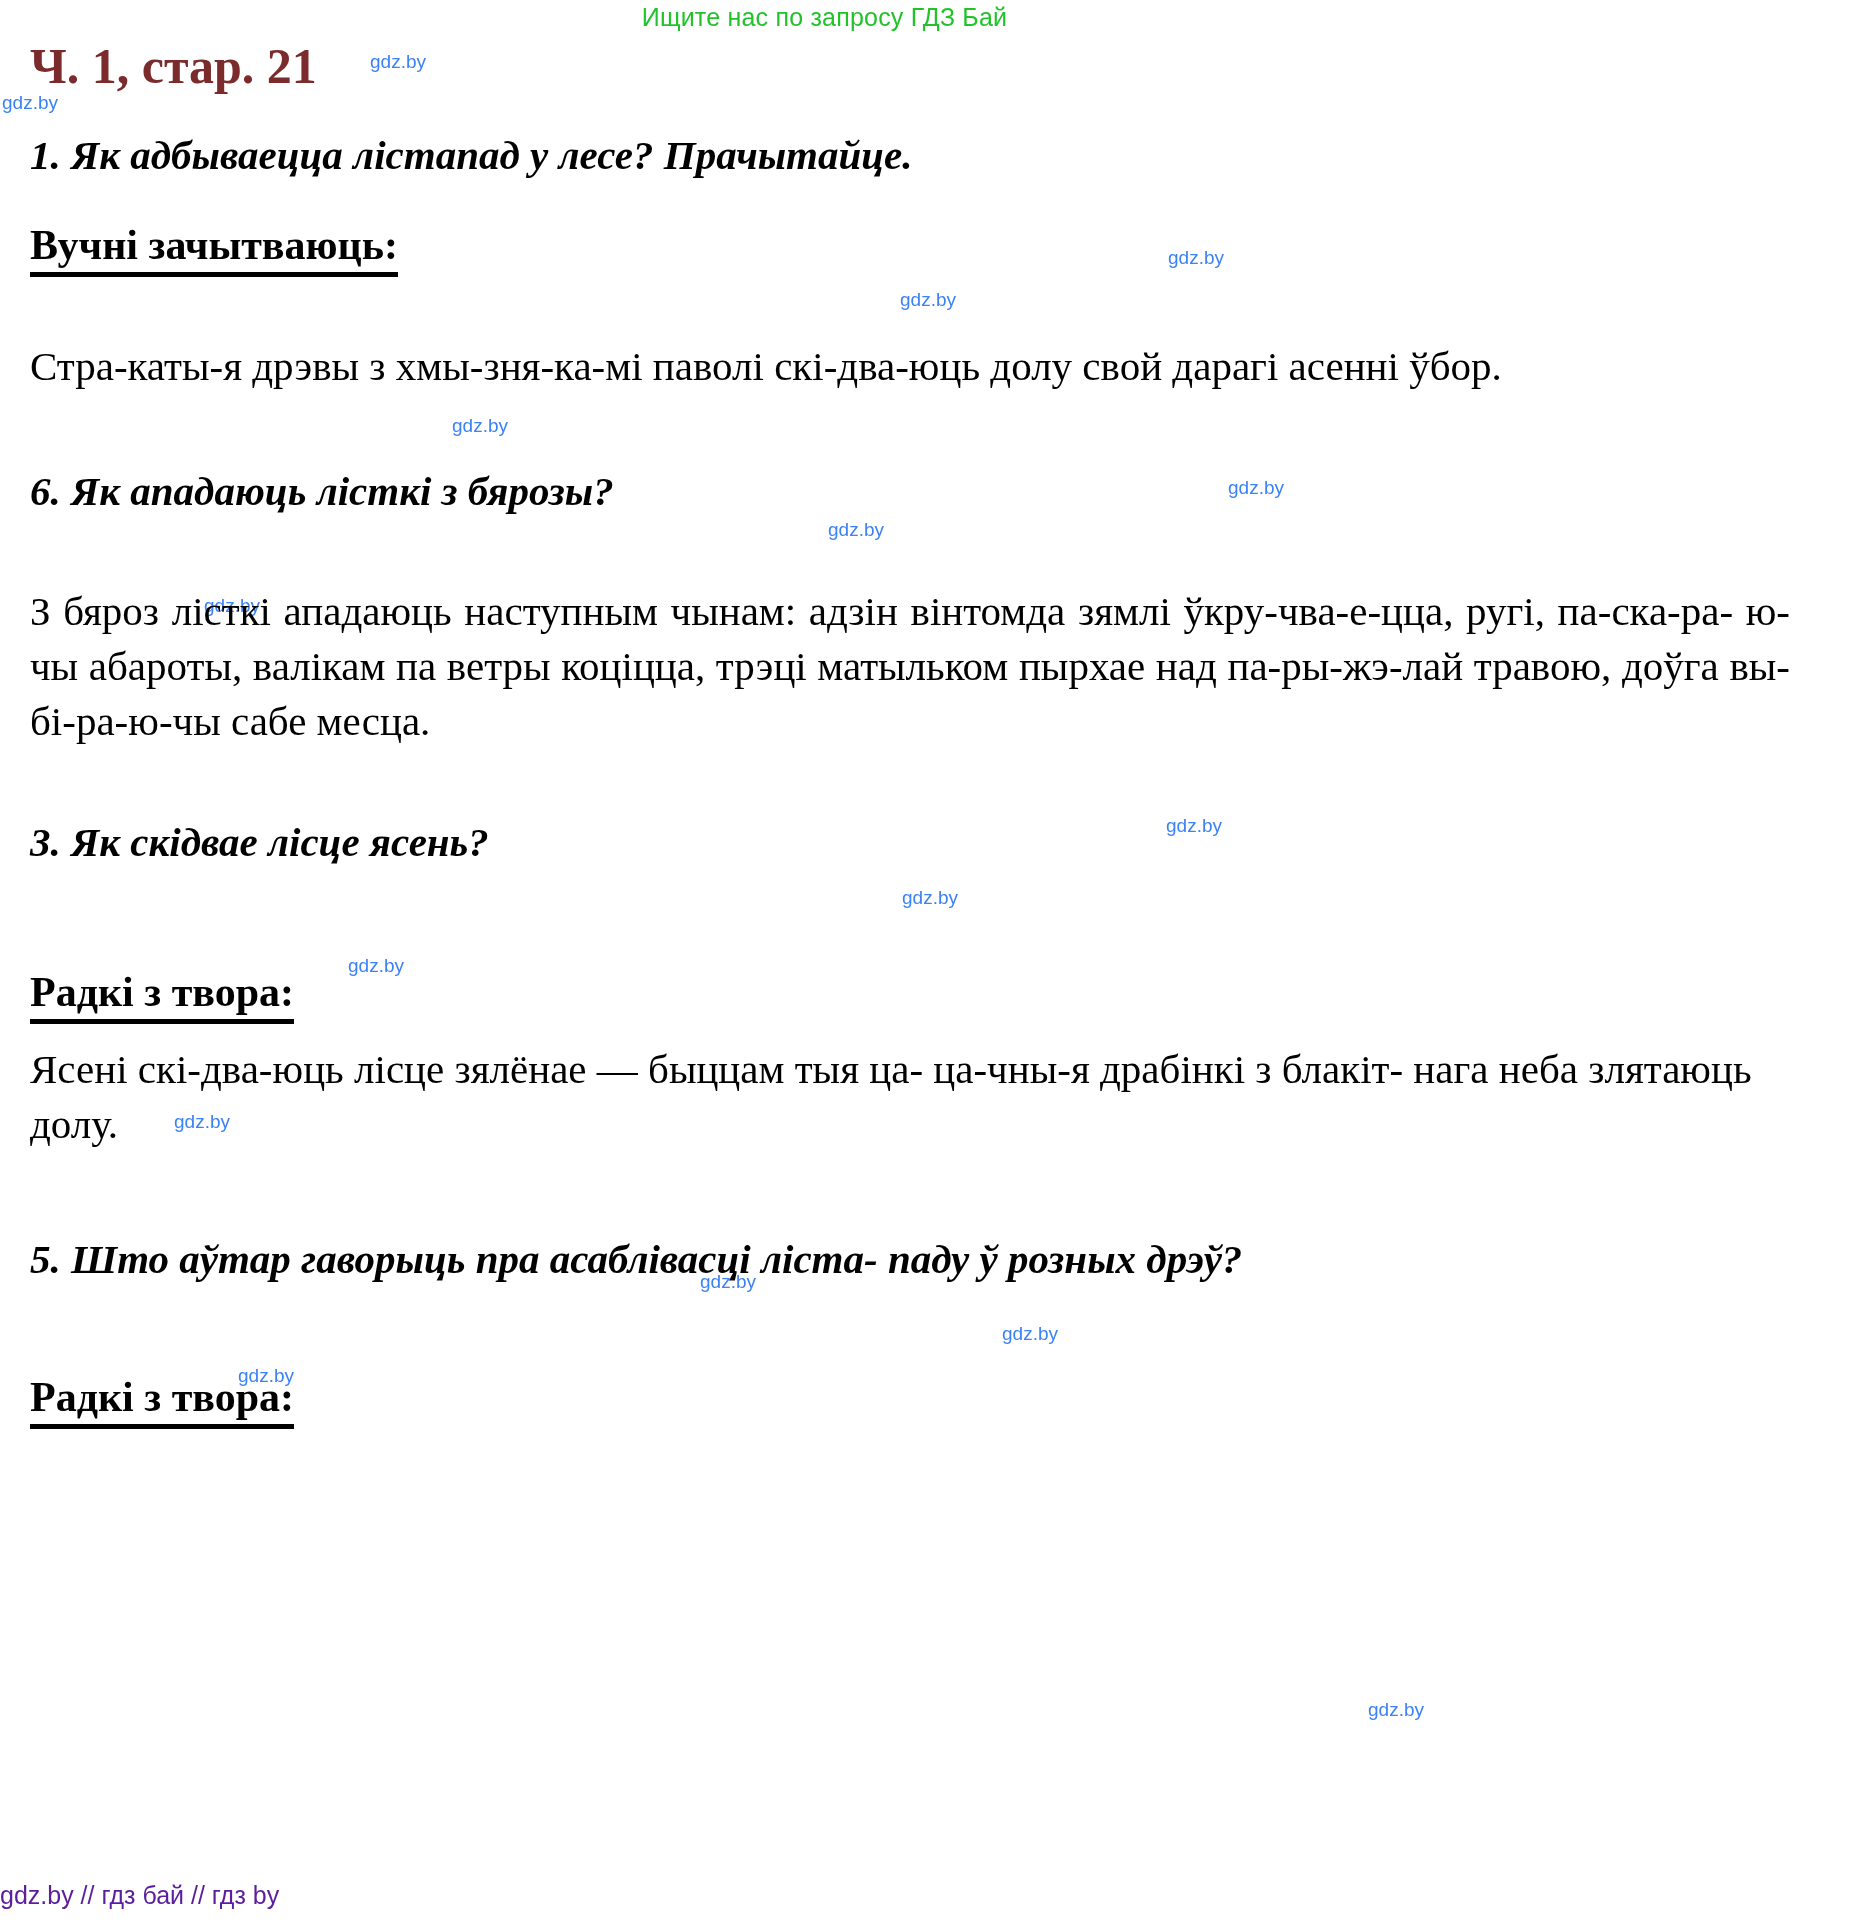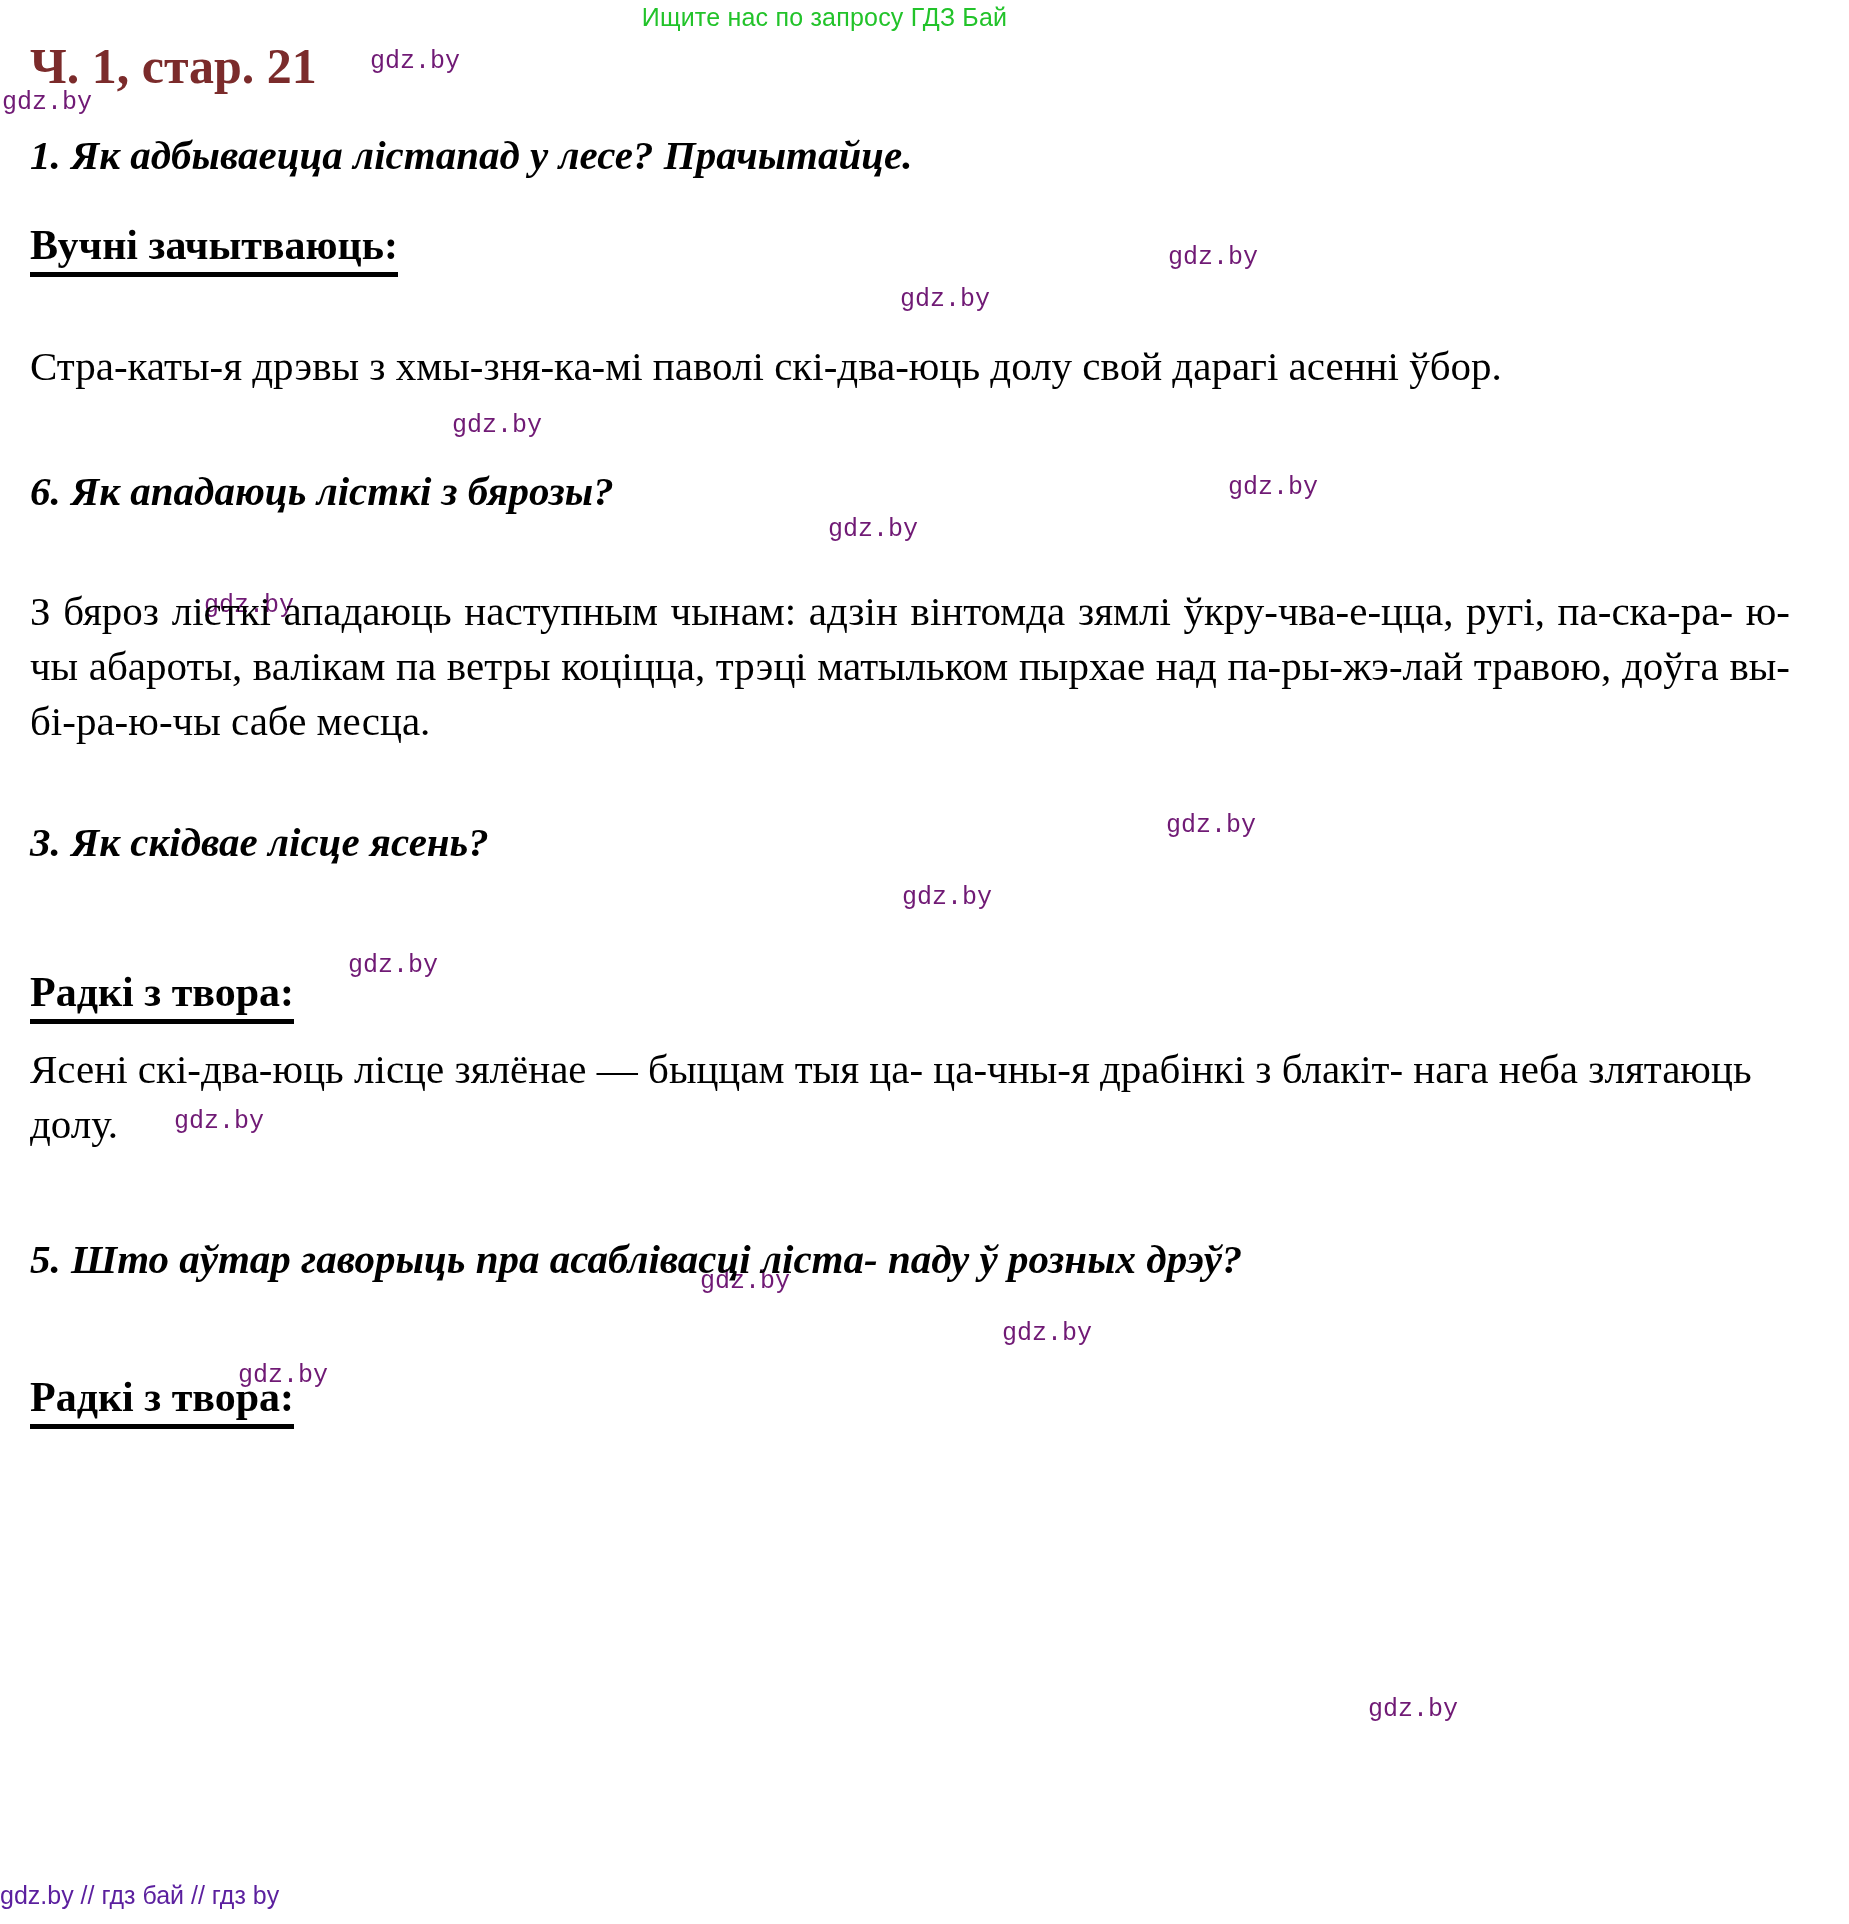--- a/index.html
+++ b/index.html
@@ -42,24 +42,24 @@
     font-weight: bold;
     font-size: 50px;
     line-height: 56px;
     color: #7b2b2b;
     white-space: nowrap;
   }
 
   
   .wm {
     position: absolute;
-    font-family: Liberation Mono, monospace;
-    font-size: 25px;
+    font-family: Liberation Sans, sans-serif;
+    font-size: 19px;
     line-height: 28px;
-    color: #701a75;
+    color: #3b82f6;
     white-space: nowrap;
     user-select: none;
   }
 
   
   .content {
     position: absolute;
     left: 30px;
     top: 130px;
     width: 1760px;

